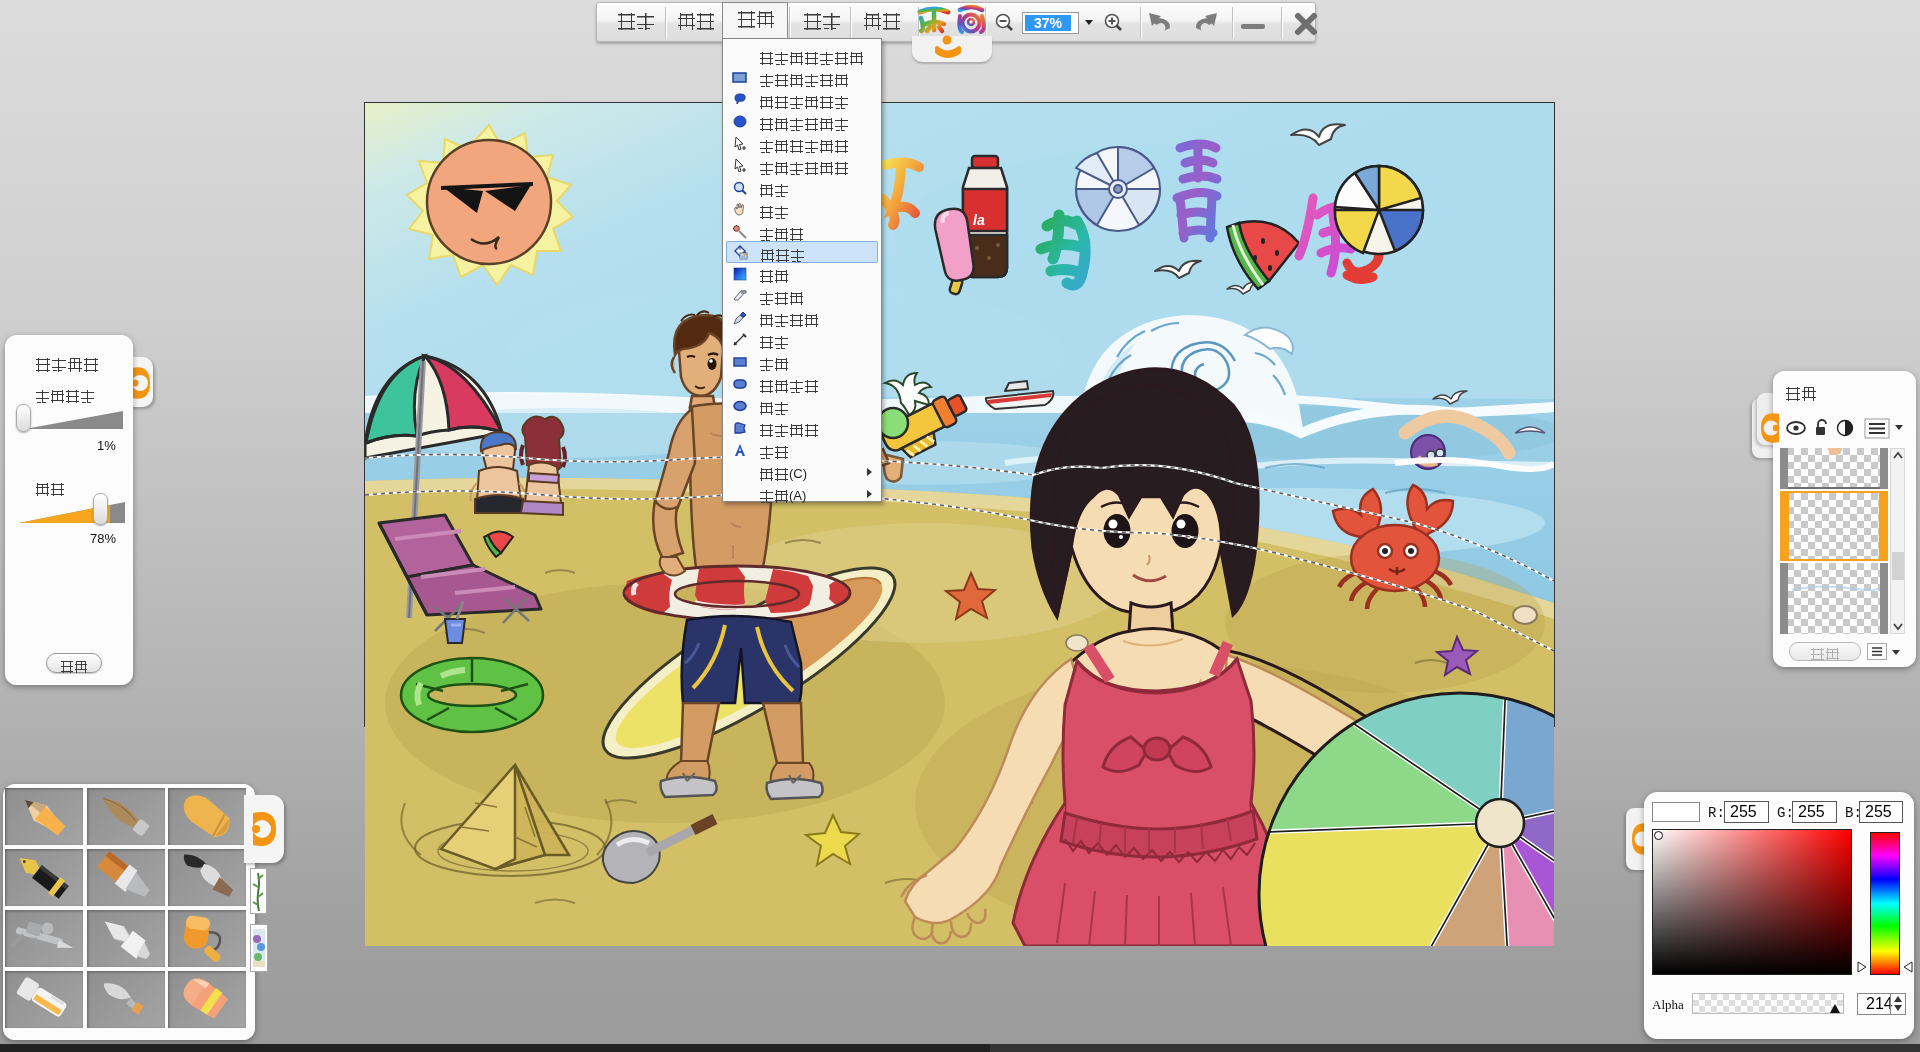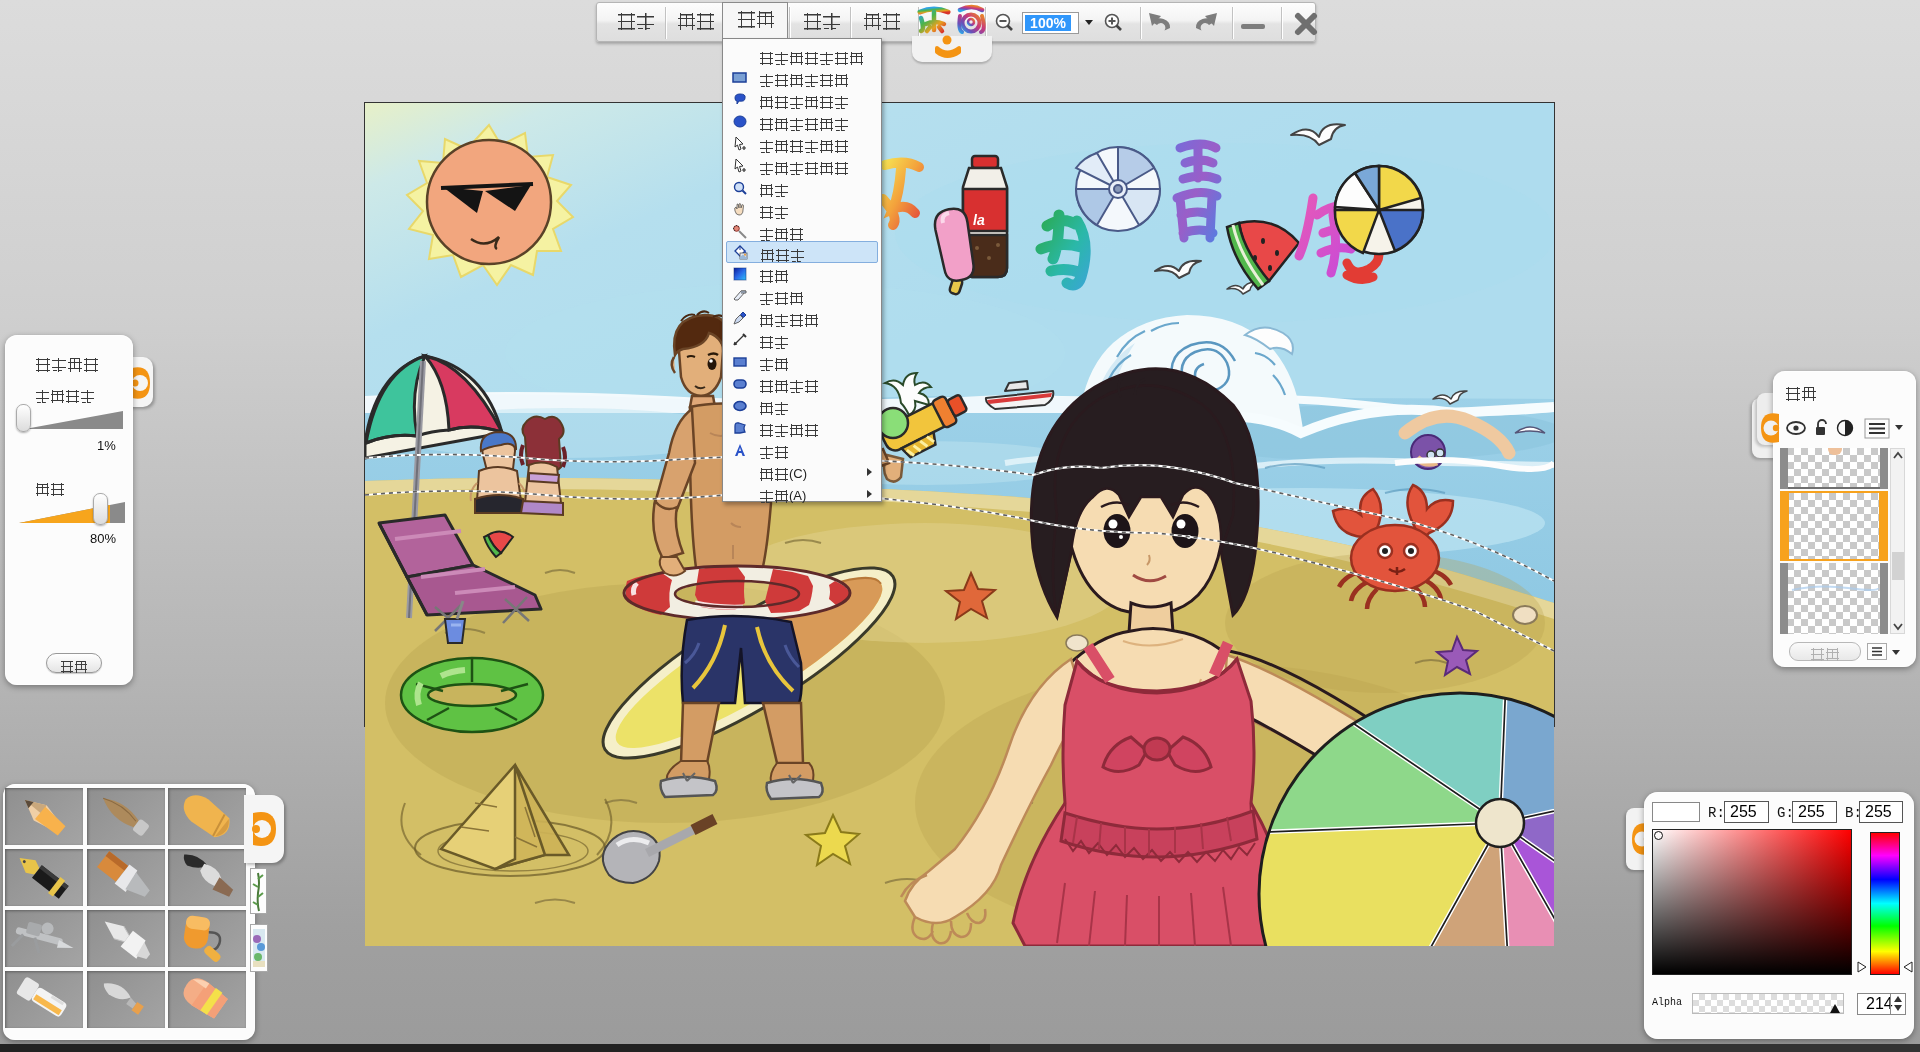--- a/index.html
+++ b/index.html
@@ -485,21 +485,21 @@
  <div class="sep" style="left:635px"></div>
  <div class="sep" style="left:684px"></div>
 
  <svg class="abs" style="left:397px;top:9px" width="22" height="22" viewBox="0 0 22 22">
       <circle cx="9" cy="9" r="6.5" fill="#fdfdfd" stroke="#555" stroke-width="1.6"></circle>
       <line x1="5.5" y1="9" x2="12.5" y2="9" stroke="#555" stroke-width="2"></line>
       <line x1="13.5" y1="13.5" x2="18" y2="18" stroke="#444" stroke-width="2.6"></line>
     </svg>
 
  <div class="abs" style="left:425px;top:9px;width:57px;height:22px;background:#fff;border:1px solid #9a9a9a">
-      <div style="position:absolute;left:2px;top:2px;width:46px;height:16px;background:#3097fb;color:#fff;font-weight:bold;font-size:14px;text-align:center;line-height:16px">100%</div>
+      <div style="position:absolute;left:2px;top:2px;width:46px;height:16px;background:#3097fb;color:#fff;font-weight:bold;font-size:14px;text-align:center;line-height:16px">37%</div>
     </div>
  <div class="abs" style="left:488px;top:17px;width:0;height:0;border-top:5px solid #222;border-left:4px solid transparent;border-right:4px solid transparent"></div>
 
  <svg class="abs" style="left:506px;top:9px" width="22" height="22" viewBox="0 0 22 22">
       <circle cx="9" cy="9" r="6.5" fill="#fdfdfd" stroke="#555" stroke-width="1.6"></circle>
       <line x1="5.5" y1="9" x2="12.5" y2="9" stroke="#555" stroke-width="2"></line>
       <line x1="9" y1="5.5" x2="9" y2="12.5" stroke="#555" stroke-width="2"></line>
       <line x1="13.5" y1="13.5" x2="18" y2="18" stroke="#444" stroke-width="2.6"></line>
     </svg>
 
@@ -708,21 +708,21 @@
       <path d="M6 24 L104 6 L104 24 Z" fill="#8a8a8a"></path>
     </svg>
  <div class="abs" style="left:11px;top:69px;width:15px;height:28px;background:linear-gradient(180deg,#fff,#dcdcdc);border:1px solid #aaa;border-radius:7px;box-shadow:0 1px 2px rgba(0,0,0,.3)"></div>
  <div class="abs" style="left:92px;top:103px;font-size:13px;color:#111">1%</div>
  <div class="abs" style="left:30px;top:145px"><span class="z zc g14"></span><span class="z za g14"></span></div>
  <svg class="abs" style="left:10px;top:162px" width="112" height="30" viewBox="0 0 112 30">
       <path d="M4 26 L110 5 L110 26 Z" fill="#8a8a8a"></path>
       <path d="M4 26 L95 8 L95 26 Z" fill="#f7a51c"></path>
     </svg>
  <div class="abs" style="left:88px;top:158px;width:15px;height:32px;background:linear-gradient(180deg,#fff,#dcdcdc);border:1px solid #aaa;border-radius:7px;box-shadow:0 1px 2px rgba(0,0,0,.3)"></div>
- <div class="abs" style="left:85px;top:196px;font-size:13px;color:#111">80%</div>
+ <div class="abs" style="left:85px;top:196px;font-size:13px;color:#111">78%</div>
  <div class="abs" style="left:41px;top:318px;width:56px;height:20px;background:linear-gradient(180deg,#fff,#e4e4e4);border:1px solid #999;border-radius:10px;box-shadow:0 1px 1px rgba(0,0,0,.2);text-align:center;padding-top:3px"><span class="z za g13"></span><span class="z zc g13"></span></div>
 </div>
 
 <div class="abs" id="lp-tab"></div>
 <div class="abs" style="left:1757px;top:393px;width:22px;height:52px;background:#ededed;border-radius:8px 0 0 8px;box-shadow:-2px 2px 3px rgba(0,0,0,.2)"></div>
 <div class="panel" id="lp">
  <div class="abs" style="left:12px;top:13px"><span class="z za g15"></span><span class="z zc g15"></span></div>
 
  <svg class="abs" style="left:12px;top:46px" width="120" height="22" viewBox="0 0 120 22">
   <ellipse cx="11" cy="11" rx="9" ry="6" fill="none" stroke="#333" stroke-width="1.8"></ellipse>
@@ -904,21 +904,21 @@
  <div class="abs" style="left:215px;top:9px;width:44px;height:22px;background:#fff;border:1px solid #555;font-size:16px;padding:1px 0 0 5px">255</div>
  <div class="abs" style="left:8px;top:37px;width:200px;height:146px;border:1px solid #222;background:linear-gradient(180deg,rgba(0,0,0,0),#000),linear-gradient(90deg,#fff,#f00)"></div>
  <div class="abs" style="left:10px;top:39px;width:9px;height:9px;border:1.5px solid #111;border-radius:50%;background:rgba(255,255,255,.6)"></div>
  <div class="abs" style="left:226px;top:40px;width:30px;height:143px;border:1px solid #222;background:linear-gradient(180deg,#f00 0%,#f0f 16%,#00f 33%,#0ff 50%,#0f0 66%,#ff0 84%,#f00 100%)"></div>
  <svg class="abs" style="left:212px;top:168px" width="12" height="14" viewBox="0 0 12 14">
       <path d="M2 2 L10 7 L2 12 Z" fill="#fff" stroke="#222"></path>
     </svg>
  <svg class="abs" style="left:258px;top:168px" width="12" height="14" viewBox="0 0 12 14">
       <path d="M10 2 L2 7 L10 12 Z" fill="#fff" stroke="#222"></path>
     </svg>
- <div class="abs" style="left:8px;top:205px;font-size:10px;font-family:Liberation Mono, monospace;color:#111">Alpha</div>
+ <div class="abs" style="left:8px;top:205px;font-size:13px;font-family:Liberation Serif, serif;color:#111">Alpha</div>
  <div class="abs" style="left:48px;top:201px;width:152px;height:21px;border:1px solid #bbb;background:repeating-conic-gradient(#ddd 0% 25%,#fff 0% 50%) 0 0/12px 12px"></div>
  <div class="abs" style="left:186px;top:212px;width:0;height:0;border-bottom:9px solid #111;border-left:5px solid transparent;border-right:5px solid transparent"></div>
  <div class="abs" style="left:213px;top:201px;width:49px;height:22px;background:#fff;border:1px solid #888;font-size:16px;padding:1px 0 0 8px">214</div>
  <div class="abs" style="left:246px;top:201px;width:16px;height:22px;border-left:1px solid #888">
       <div style="position:absolute;left:3px;top:3px;width:0;height:0;border-bottom:6px solid #333;border-left:4px solid transparent;border-right:4px solid transparent"></div>
       <div style="position:absolute;left:3px;top:12px;width:0;height:0;border-top:6px solid #333;border-left:4px solid transparent;border-right:4px solid transparent"></div>
     </div>
 </div>
 
 <div class="abs" id="strip">

